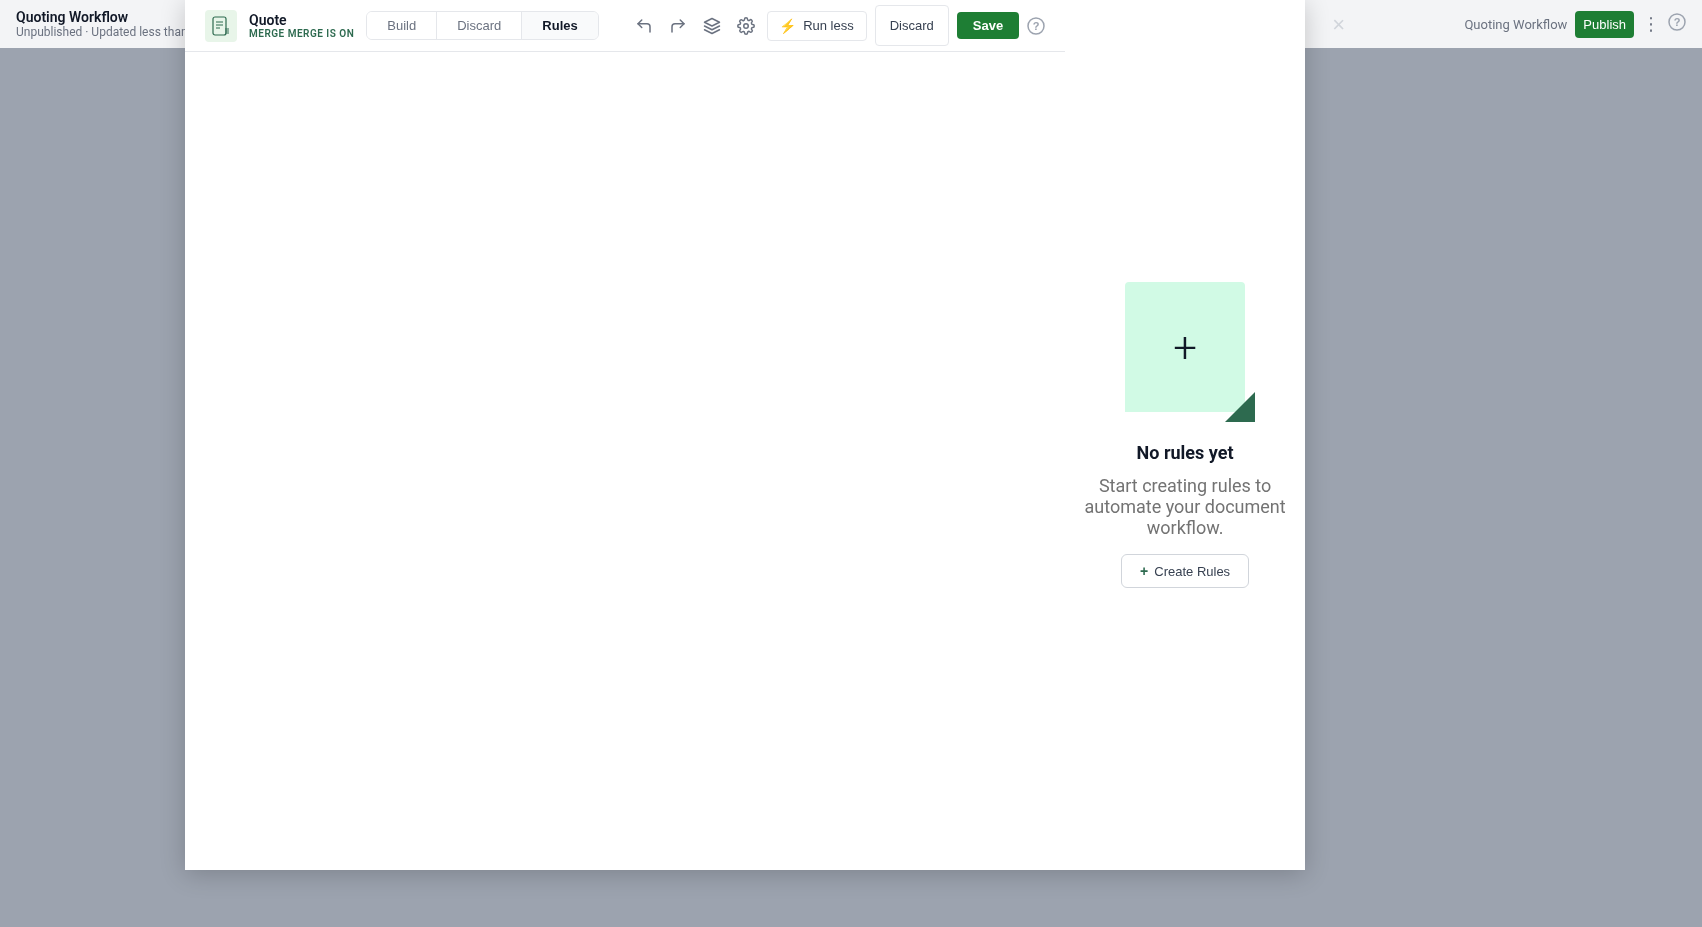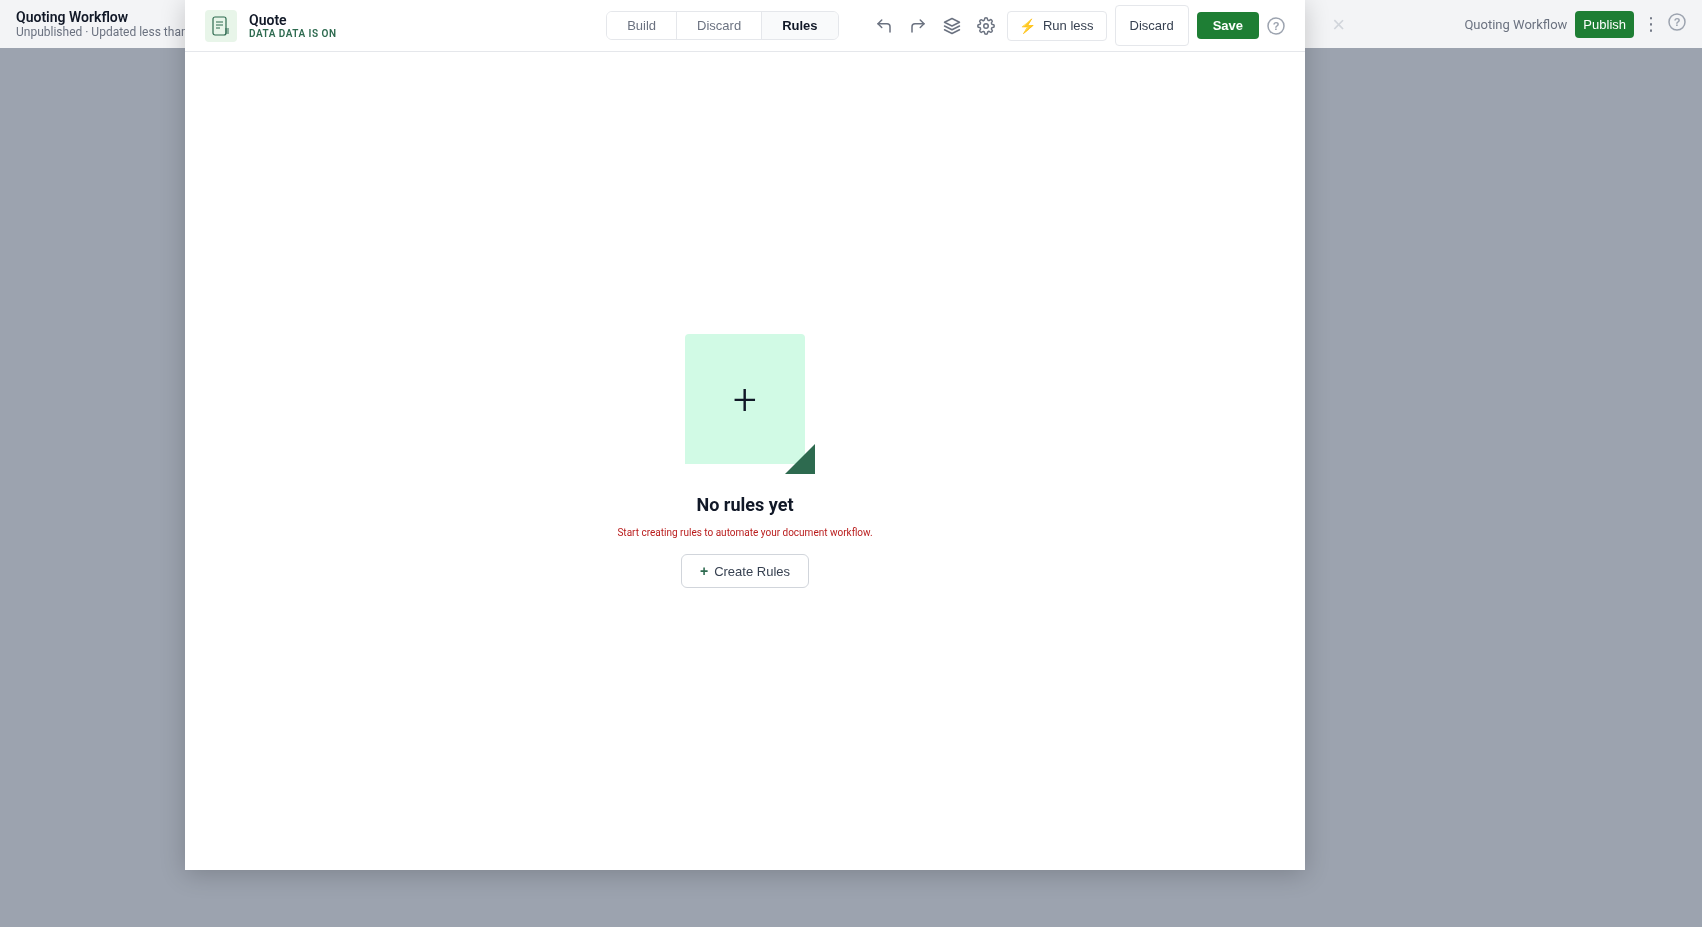--- a/index.html
+++ b/index.html
@@ -91,21 +91,21 @@
 
     
     .modal {
       position: absolute;
       top: 0;
       left: 185px;
       width: 1120px;
       height: 870px;
       background: white;
       display: flex;
-      flex-direction: column;
+      flex-direction: row;
       box-shadow: 0 4px 24px rgba(0,0,0,0.2);
     }
 
     
     .modal-header {
       display: flex;
       align-items: center;
       padding: 0 20px;
       height: 52px;
       border-bottom: 1px solid #e5e7eb;
@@ -316,23 +316,23 @@
     }
 
     .empty-title {
       font-size: 18px;
       font-weight: 700;
       color: #111827;
       text-align: center;
     }
 
     .empty-subtitle {
-      font-size: 10px;
-      color: #b91c1c;
-      text-align: right;
+      font-size: 18px;
+      color: #737373;
+      text-align: center;
       max-width: 320px;
     }
 
     .create-rule-btn {
       display: flex;
       align-items: center;
       gap: 6px;
       background: white;
       border: 1px solid #d1d5db;
       border-radius: 6px;
@@ -384,21 +384,21 @@
       <svg width="18" height="20" viewBox="0 0 18 20" fill="none">
         <rect x="1" y="1" width="13" height="18" rx="2" fill="#e8f5e9" stroke="#2d6a4f" stroke-width="1.2"></rect>
         <line x1="4" y1="6" x2="11" y2="6" stroke="#2d6a4f" stroke-width="1"></line>
         <line x1="4" y1="9" x2="11" y2="9" stroke="#2d6a4f" stroke-width="1"></line>
         <line x1="4" y1="12" x2="8" y2="12" stroke="#2d6a4f" stroke-width="1"></line>
         <path d="M13 12 L17 12 L17 18 L13 18 Z" fill="#2d6a4f" opacity="0.5"></path>
       </svg>
     </div>
     <div class="modal-title-area">
       <span class="modal-title">Quote</span>
-      <span class="data-merge-badge">DATA DATA IS ON</span>
+      <span class="data-merge-badge">MERGE MERGE IS ON</span>
     </div>
 
     <div class="tab-group">
       <button class="tab-btn">Build</button>
       <button class="tab-btn">Discard</button>
       <button class="tab-btn active">Rules</button>
     </div>
 
     <div class="toolbar-right">
       <button class="icon-btn" title="Undo">

